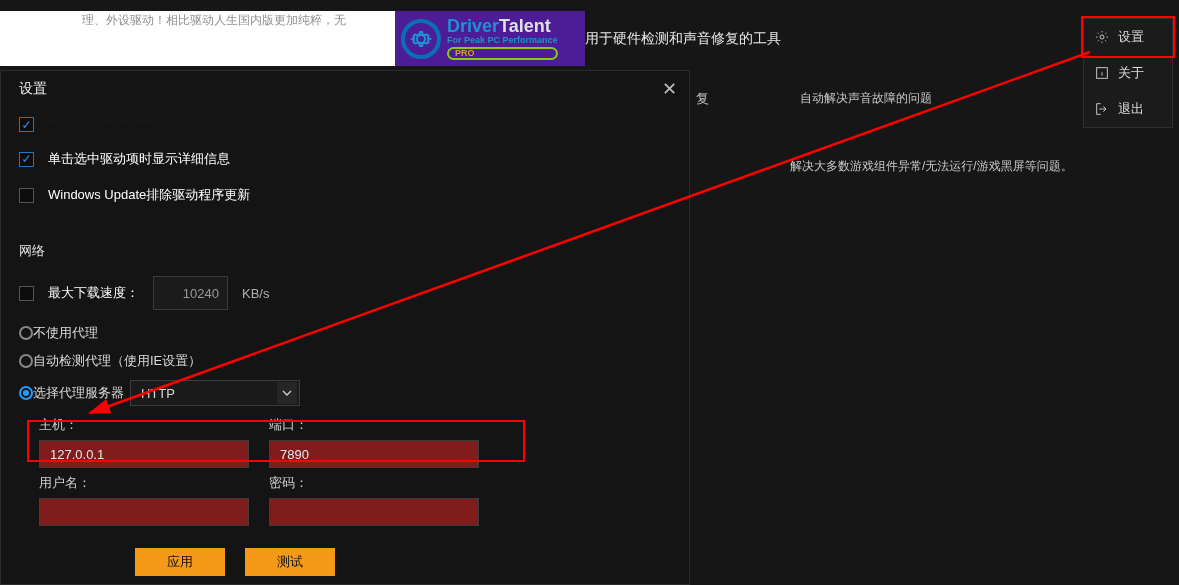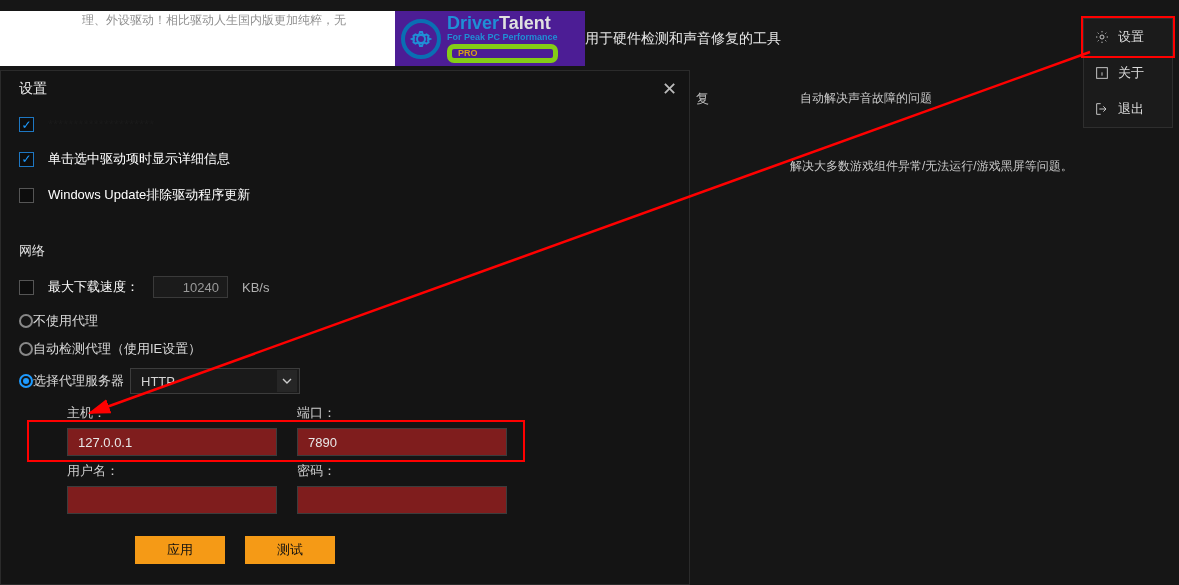--- a/index.html
+++ b/index.html
@@ -9,21 +9,21 @@
     .hdrbar { position: absolute; top: 11px; left: 0; right: 0; height: 55px; display:flex; }
     .hdr-left { width: 395px; background: #ffffff; color:#808080; font-size:12px; padding:2px 6px; position:relative; }
     .hdr-snippet { position:absolute; left:82px; top:1px; white-space:nowrap; color:#909090; }
     .logo-box { width:190px; height:55px; background:#4c1d95; display:flex; align-items:center; padding-left:6px; gap:6px; }
     .gear-circle { width:40px; height:40px; border-radius:50%; border:4px solid #0a6fb3; display:flex; align-items:center; justify-content:center; }
     .gear-circle svg { width:24px; height:24px; }
     .logo-txt { display:flex; flex-direction:column; line-height:1.05; }
     .logo-line1 { font-size:18px; font-weight:700; }
     .logo-dt-d { color:#1f8fd6;} .logo-dt-rest{ color:#e0e0e0;}
     .logo-line2 { font-size:9px; color:#1f8fd6; font-weight:700; }
-    .pro-badge { display:inline-block; margin-top:2px; font-size:9px; padding:0 6px; border-radius:7px; border:5px solid #84cc16; color:#d4a017; font-weight:700;}
+    .pro-badge { display:inline-block; margin-top:2px; font-size:9px; padding:0 6px; border-radius:7px; border:2px solid #84cc16; color:#d4a017; font-weight:700;}
     .subtitle-bar { position:absolute; left:585px; top:30px; color:#e8e8e8; font-size:14px;}
     .game-tip { position:absolute; left:790px; top:158px; color:#c8c8c8; font-size:12px; }
     .sound-tip { position:absolute; left:800px; top:90px; color:#c8c8c8; font-size:12px; }
 
     
     .menu { position:absolute; right:6px; top:18px; background:#1b1b1b; border:1px solid #2e2e2e; width:90px; z-index:60; }
     .menu-item { display:flex; align-items:center; gap:8px; height:36px; padding:0 10px; color:#dcdcdc; font-size:13px; cursor:pointer; }
     .menu-item svg { width:16px; height:16px; stroke:#cfcfcf; fill:none; stroke-width:1.4; }
     .menu-settings { outline:2px solid #ff0000; outline-offset:1px; }
     .partial-char { position:absolute; left:696px; top:90px; color:#c0c0c0; font-size:13px; }
@@ -36,34 +36,34 @@
 
     .chk { display:flex; align-items:center; gap:14px; margin-bottom:18px; }
     .chk-box { width:15px; height:15px; border:1px solid #1e77c2; background:#0d0d0d; display:inline-flex; align-items:center; justify-content:center; }
     .chk-box.grey { border-color:#555; }
     .chk-mark { color:#1e9bff; font-size:12px; line-height:1; }
     .chk-label { font-size:13px; color:#ffffff; }
 
     .section-title { font-size:13px; color:#e0e0e0; margin-top:38px; margin-bottom:16px; }
 
     .speed-row { display:flex; align-items:center; gap:14px; margin-bottom:14px; }
-    .num-input { width:75px; height:22px; background:#1b1b1b; border:1px solid #3a3a3a; color:#9a9a9a; font-size:13px; padding:0 8px; text-align:right; }
+    .num-input { width:75px; height:34px; background:#1b1b1b; border:1px solid #3a3a3a; color:#9a9a9a; font-size:13px; padding:0 8px; text-align:right; }
     .kb { color:#b0b0b0; font-size:13px; }
 
     .radio-row { display:flex; align-items:center; margin-bottom:10px; }
     .radio { width:14px; height:14px; border-radius:50%; border:2px solid #888; display:inline-block; cursor:pointer; }
     .radio.on { border-color:#1e9bff; position:relative; }
     .radio.on::after { content:""; position:absolute; width:6px; height:6px; border-radius:50%; background:#1e9bff; left:2px; top:2px; }
     .radio-label { font-size:13px; color:#dadada; }
 
     .select { width:170px; height:26px; background:#1a1a1a; border:1px solid #3c3c3c; color:#d4d4d4; font-size:13px; padding:0 10px; display:flex; align-items:center; justify-content:space-between; cursor:pointer; margin-left:6px;}
     .select .caret-box { width:20px; height:22px; background:#262626; display:flex; align-items:center; justify-content:center; margin-right:-8px; }
     .select .caret-box svg { width:10px; height:10px; }
 
-    .proxy-grid { margin-top:8px; margin-left:48px; display:grid; grid-template-columns:210px 210px; column-gap:20px; row-gap:6px; }
+    .proxy-grid { margin-top:8px; margin-left:20px; display:grid; grid-template-columns:210px 210px; column-gap:20px; row-gap:6px; }
     .fld-label { font-size:13px; color:#cfcfcf; }
     .txt { height:28px; background:#7f1d1d; border:1px solid #3c3c3c; color:#e8e8e8; font-size:13px; padding:0 10px; }
 
     .btn-row { margin-top:22px; margin-left:72px; display:flex; gap:20px;padding-left:44px; }
     .btn { width:90px; height:28px; background:#f59a16; color:#111; font-size:13px; display:flex; align-items:center; justify-content:center; cursor:pointer; }
 
     
     .hibox { position:absolute; border:2px solid #ff0000; pointer-events:none; }
 
     

